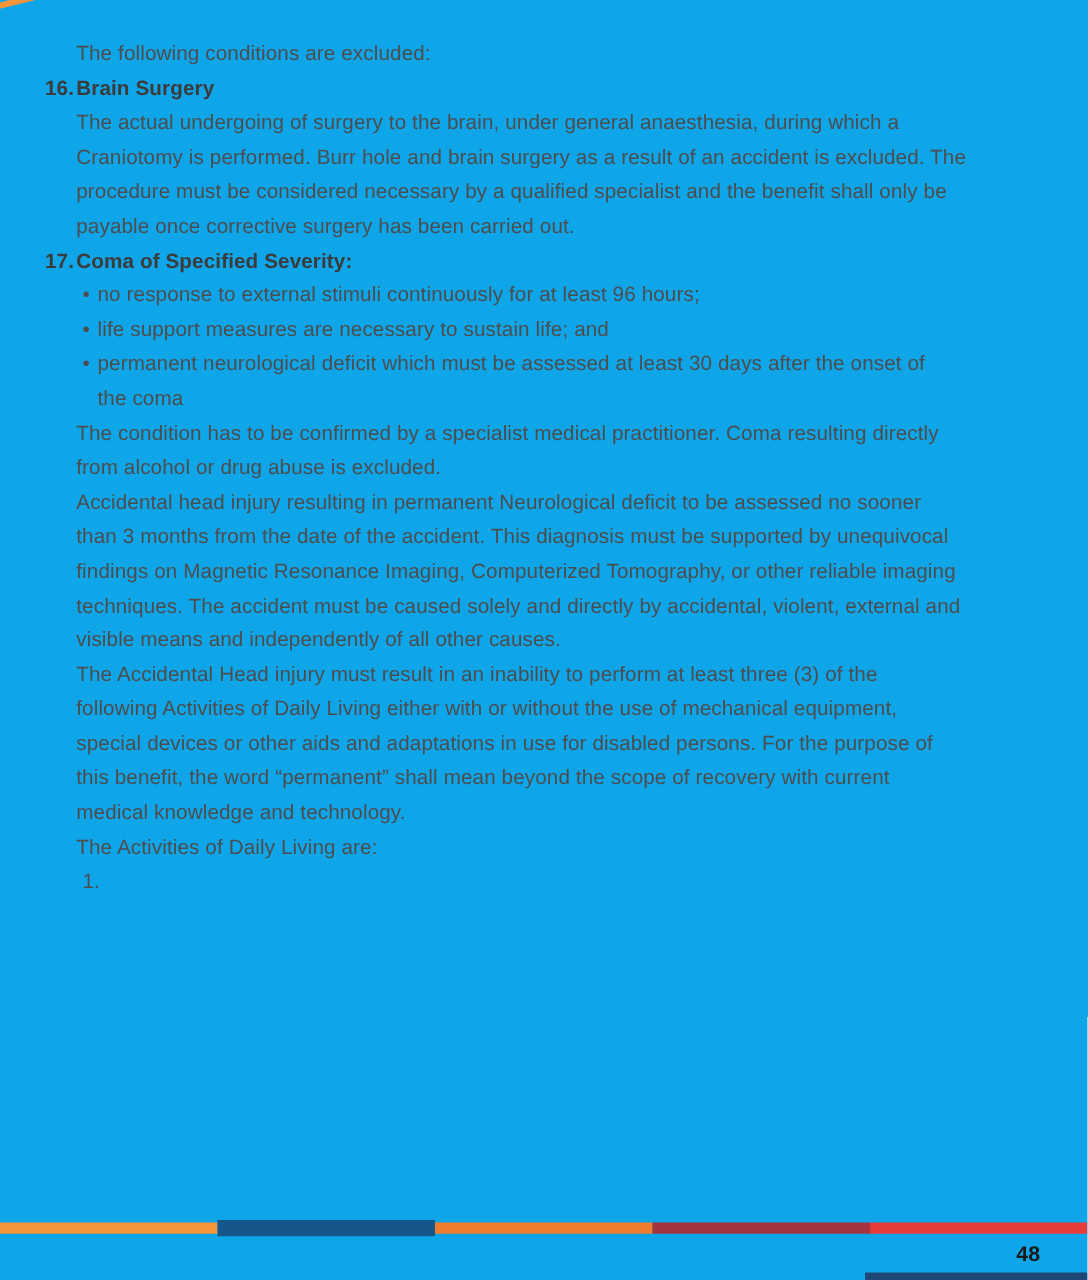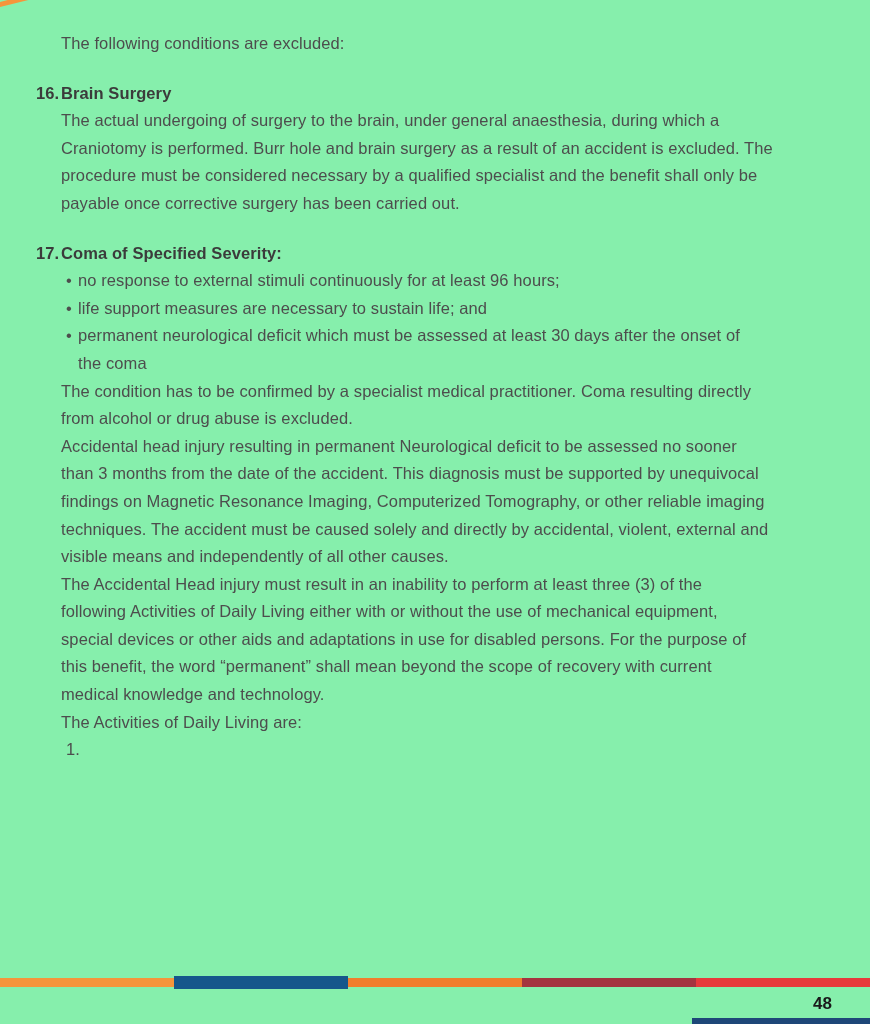--- a/index.html
+++ b/index.html
@@ -1,37 +1,36 @@
 <!DOCTYPE html>
 <html><head>
 <meta charset="utf-8">
 <style>
   html, body { margin: 0; padding: 0; background: #ffffff; }
   .page {
     position: relative;
     width: 870px;
     height: 1024px;
-    background: #86efac;
+    background: #0ea5e9;
     overflow: hidden;
     font-family: "Liberation Sans", sans-serif;
   }
   .doc {
     position: absolute;
     top: 30px;
     left: 61px;
     right: 28px;
     font-size: 16.5px;
     line-height: 27.6px;
     color: #4d4d4d;
     letter-spacing: 0.1px;
   }
   .block { position: relative; }
   .block .txt { white-space: pre-line; }
   .heading {
-    margin-top: 22px;
     margin-left: -25px;
     font-weight: bold;
     color: #3b3b3b;
   }
   .heading .marker {
     display: inline-block;
     width: 25px;
     font-weight: bold;
   }
   .bullet, .numbered { padding-left: 17px; }

